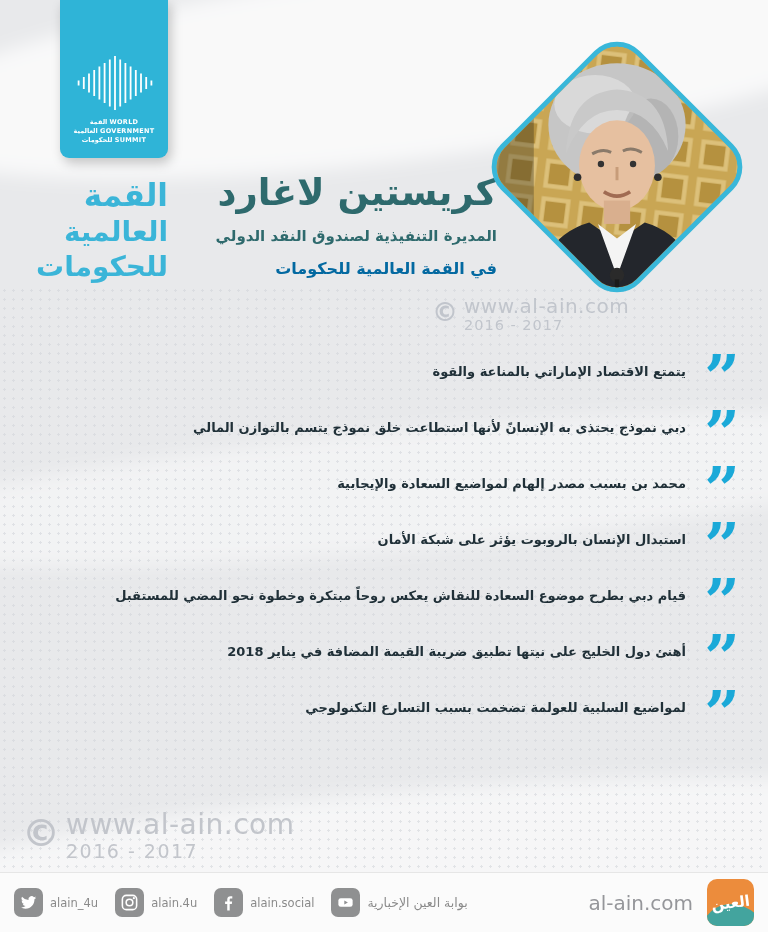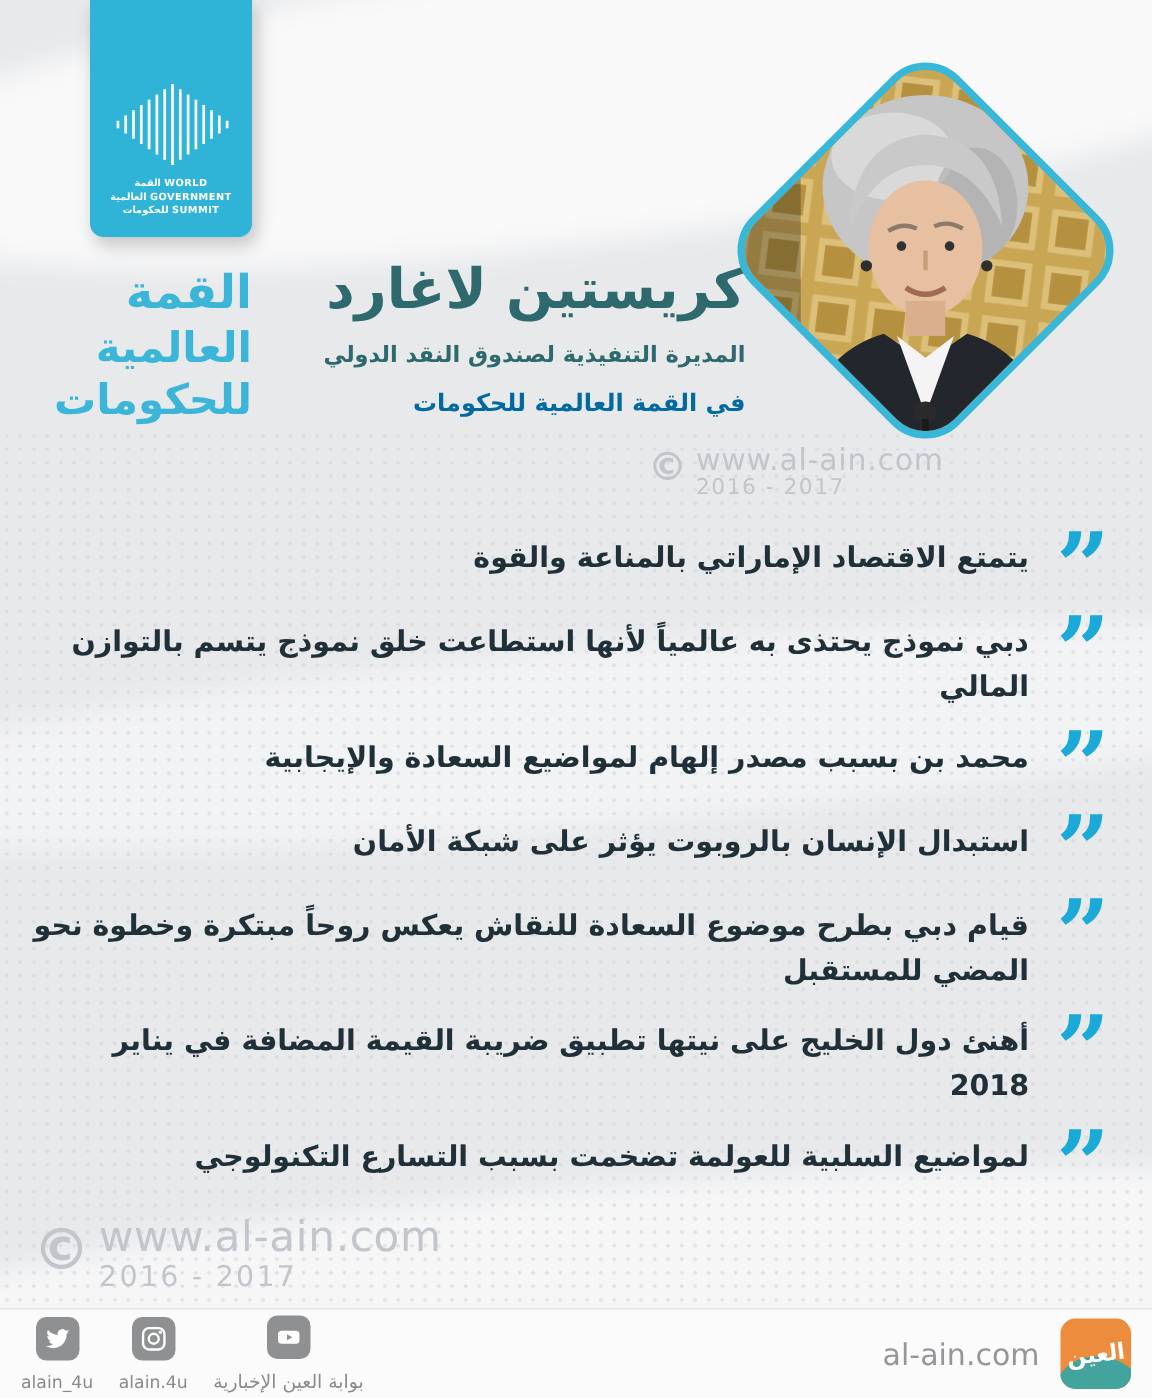--- a/index.html
+++ b/index.html
@@ -42,25 +42,25 @@
   .wm.mid .years{font-size:14.5px;line-height:17px;letter-spacing:1px;}
   .wm.bottom{left:22px;top:810px;color:#c2c5cb;}
   .wm.bottom .cp{font-size:38px;line-height:46px;}
   .wm.bottom .site{font-size:28px;line-height:30px;letter-spacing:.5px;}
   .wm.bottom .years{font-size:19px;line-height:23px;letter-spacing:1.5px;}
   
   .quotes{position:absolute;left:22px;top:352px;width:724px;}
   .quote{display:flex;direction:rtl;gap:12px;margin-bottom:12px;align-items:flex-start;}
   .qmark{flex:0 0 48px;height:44px;text-align:center;color:#1ba9d8;font-weight:bold;
          font-size:62px;line-height:52px;font-family:"DejaVu Serif",serif;overflow:hidden;}
-  .qtext{flex:1;font-size:19px;line-height:30px;font-weight:bold;color:#203038;text-align:right;padding-top:5px;}
+  .qtext{flex:1;font-size:13px;line-height:30px;font-weight:bold;color:#203038;text-align:right;padding-top:5px;}
   
   .footer{position:absolute;left:0;top:872px;width:768px;height:60px;background:#fbfbfb;
           border-top:1px solid #e6e6e6;display:flex;align-items:center;padding:0 14px;box-sizing:border-box;}
-  .soc{display:flex;align-items:center;gap:7px;margin-right:17px;cursor:pointer;flex-direction:column;}
+  .soc{display:flex;align-items:center;gap:7px;margin-right:17px;cursor:pointer;}
   .soc-icon{width:29px;height:29px;border-radius:7px;background:#8f9091;display:flex;
             align-items:center;justify-content:center;}
   .soc-icon svg{width:19px;height:19px;display:block;}
   .soc-label{font-size:11.5px;color:#8a8a8a;}
   .soc-label.ar{font-size:12.5px;direction:rtl;}
   .spacer{flex:1;}
   .site-label{font-size:20px;color:#95969a;margin-right:14px;}
   .alain-logo{position:relative;width:47px;height:47px;border-radius:10px;background:#ec8c3c;overflow:hidden;}
   .logo-wave{position:absolute;left:-7px;bottom:-11px;width:62px;height:33px;background:#43a49e;
              border-radius:50% 60% 0 0 / 95% 100% 0 0;transform:rotate(-7deg);}
@@ -157,21 +157,21 @@
     </span>
   </div>
 
   <div class="quotes">
     <div class="quote">
       <div class="qmark">”</div>
       <div class="qtext">يتمتع الاقتصاد الإماراتي بالمناعة والقوة</div>
     </div>
     <div class="quote">
       <div class="qmark">”</div>
-      <div class="qtext">دبي نموذج يحتذى به عالمياً لأنها استطاعت خلق نموذج يتسم بالتوازن المالي</div>
+      <div class="qtext">دبي نموذج يحتذى به الإنسانً لأنها استطاعت خلق نموذج يتسم بالتوازن المالي</div>
     </div>
     <div class="quote">
       <div class="qmark">”</div>
       <div class="qtext">محمد بن بسبب مصدر إلهام لمواضيع السعادة والإيجابية</div>
     </div>
     <div class="quote">
       <div class="qmark">”</div>
       <div class="qtext">استبدال الإنسان بالروبوت يؤثر على شبكة الأمان</div>
     </div>
     <div class="quote">
@@ -211,20 +211,28 @@
       <span class="soc-icon">
         <svg viewBox="0 0 24 24" fill="none" stroke="#ffffff" stroke-width="2">
             <rect x="3" y="3" width="18" height="18" rx="5"></rect>
             <circle cx="12" cy="12" r="4.2"></circle>
             <circle cx="17.5" cy="6.5" r="1.4" fill="#ffffff" stroke="none"></circle>
           </svg>
       </span>
       <span class="soc-label">alain.4u</span>
     </div>
 
+    <div class="soc">
+      <span class="soc-icon">
+        <svg viewBox="0 0 24 24">
+            <path fill="#ffffff" d="M13.5 22v-8h2.7l.4-3.2h-3.1V8.7c0-.9.3-1.6 1.6-1.6h1.7V4.2C16.5 4.1 15.5 4 14.4 4c-2.4 0-4 1.4-4 4.1v2.7H7.7V14h2.7v8z"></path>
+          </svg>
+      </span>
+      <span class="soc-label">alain.social</span>
+    </div>
 
     <div class="soc">
       <span class="soc-icon">
         <svg viewBox="0 0 24 24">
             <rect x="3" y="6.5" width="18" height="11" rx="3" fill="#ffffff"></rect>
             <path d="M10.5 9.5v5l4.5-2.5z" fill="#8f9091"></path>
           </svg>
       </span>
       <span class="soc-label ar">بوابة العين الإخبارية</span>
     </div>

